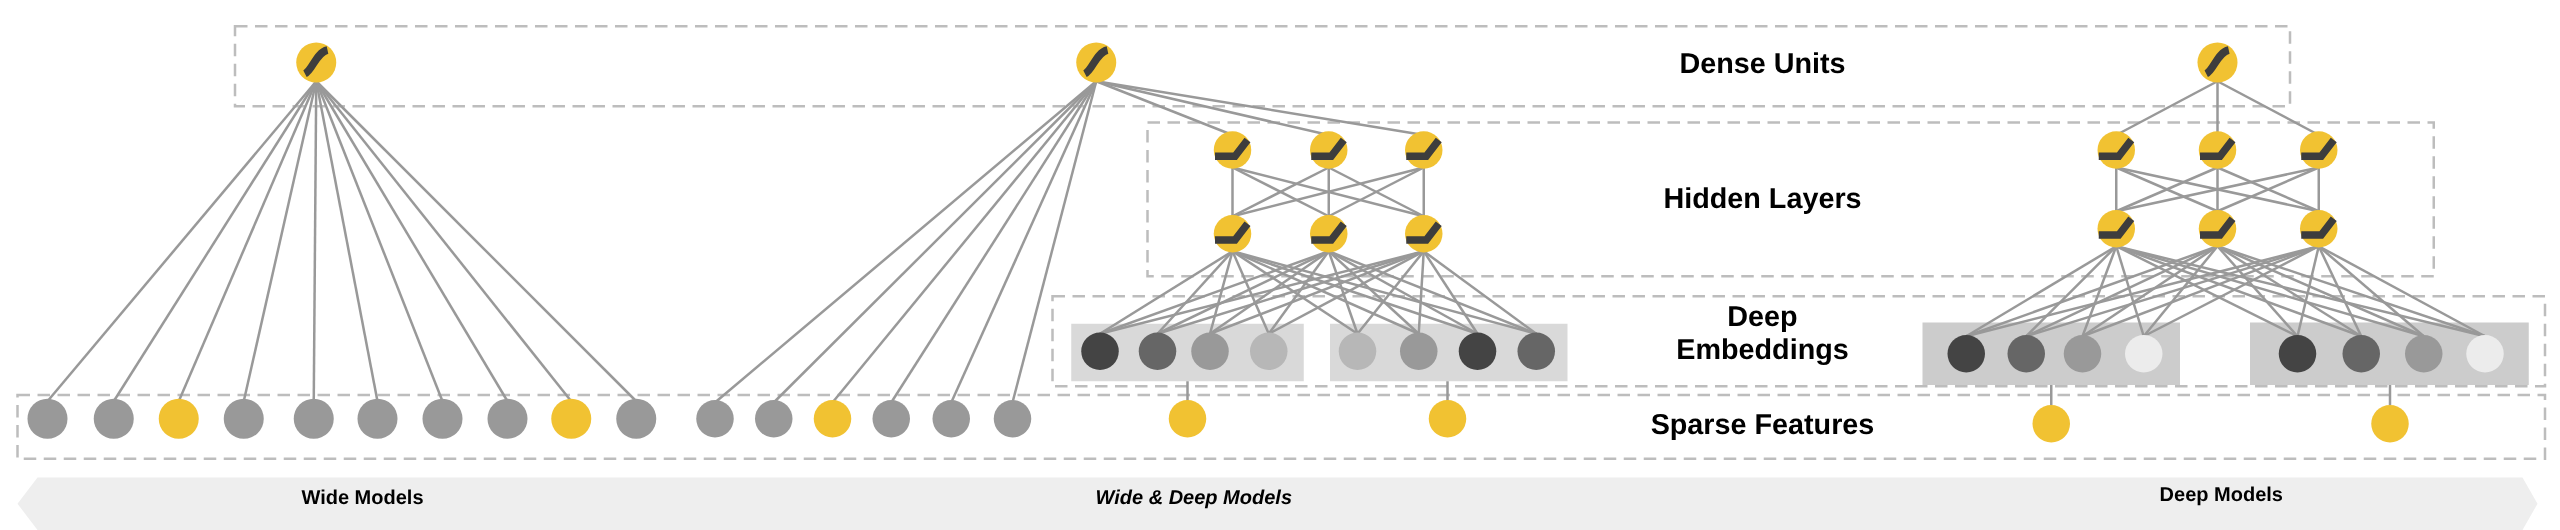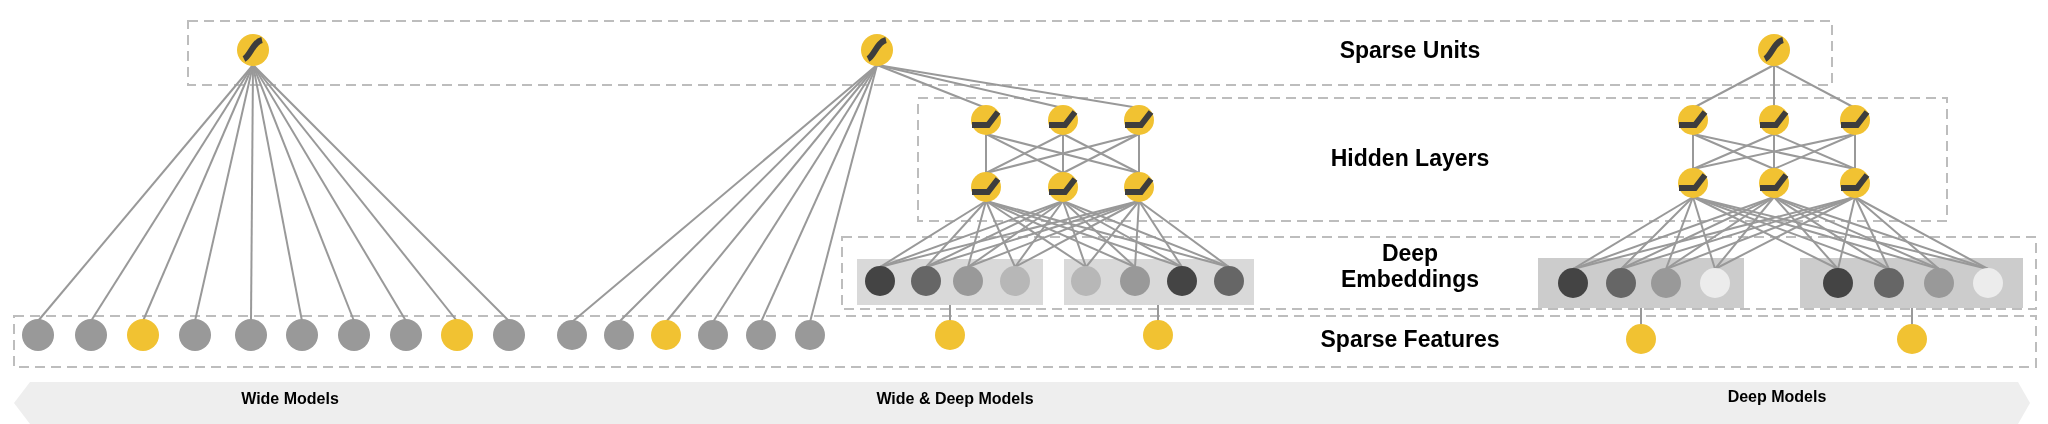--- a/index.html
+++ b/index.html
@@ -215,21 +215,21 @@
         <circle cx="1855" cy="183" r="15" fill="#f1c232"></circle>
         <path d="M1841,188 L1857,188 L1867,175" fill="none" stroke="#3d3d3d" stroke-width="6" stroke-linejoin="miter"></path>
       </g>
       <g>
         <circle cx="1774" cy="50" r="16" fill="#f1c232"></circle>
         <path d="M1765,59 C1771,56 1774,42 1783,40" fill="none" stroke="#3d3d3d" stroke-width="6" stroke-linecap="butt"></path>
       </g>
     </g>
 </svg>
 
-<div class="lbl layer-lbl" style="left:1260px; top:37px; width:300px;">Sparse Units</div>
+<div class="lbl layer-lbl" style="left:1260px; top:37px; width:300px;">Dense Units</div>
 <div class="lbl layer-lbl" style="left:1260px; top:145px; width:300px;">Hidden Layers</div>
 <div class="lbl layer-lbl" style="left:1260px; top:240px; width:300px; white-space:pre-line;">Deep
 Embeddings</div>
 <div class="lbl layer-lbl" style="left:1260px; top:326px; width:300px;">Sparse Features</div>
 
 <div class="lbl model-lbl" style="left:130px; top:390px; width:320px;">Wide Models</div>
-<div class="lbl model-lbl" style="left:795px; top:390px; width:320px;">Wide &amp; Deep Models</div>
+<div class="lbl model-lbl" style="left:795px; top:390px; width:320px;font-style:italic;">Wide &amp; Deep Models</div>
 <div class="lbl model-lbl" style="left:1617px; top:388px; width:320px;">Deep Models</div>
 
 </body></html>

